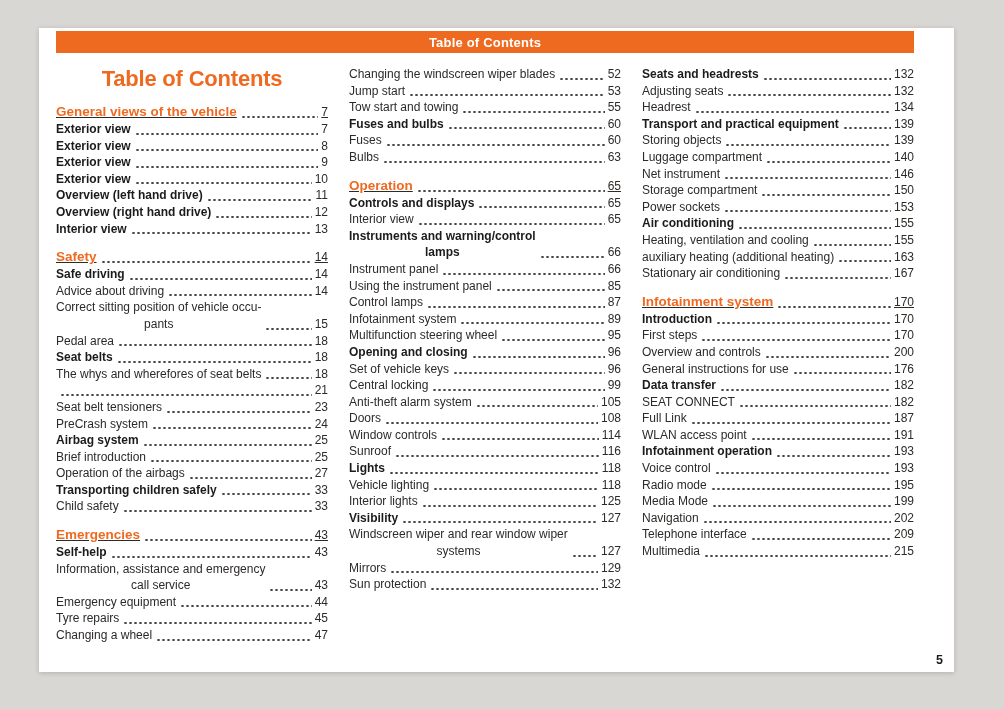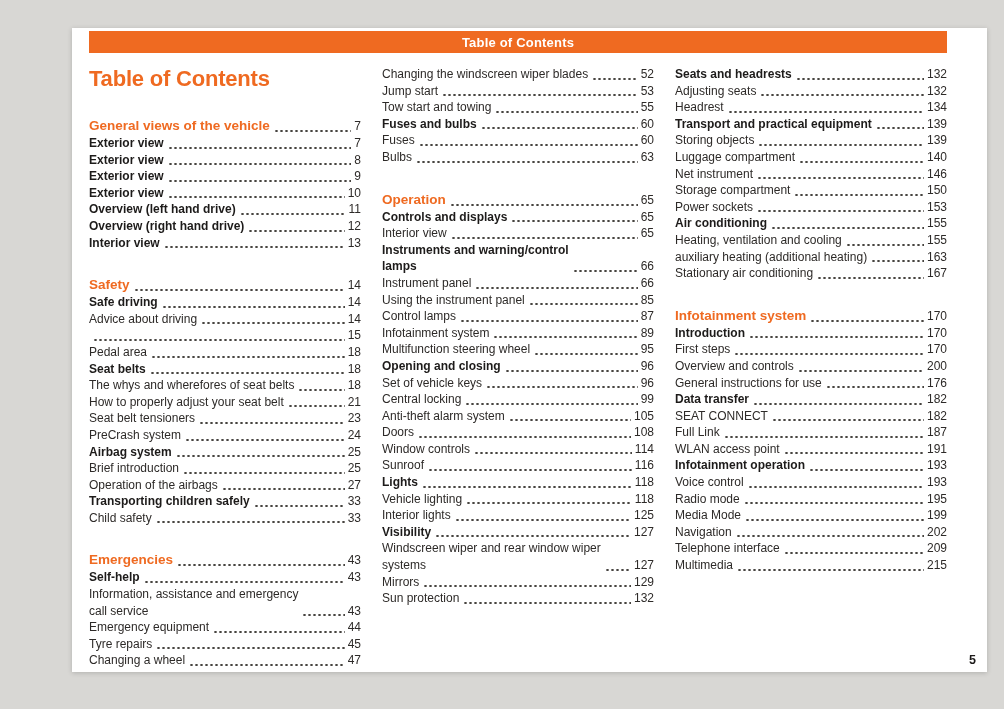--- a/index.html
+++ b/index.html
@@ -5,24 +5,25 @@
   * { box-sizing: border-box; margin: 0; padding: 0; }
   html, body { width: 1004px; height: 709px; }
   body {
     background: #d8d7d4;
     font-family: "Liberation Sans", sans-serif;
     position: relative;
     --accent: #ef6a21;
   }
   .page {
     position: absolute;
-    left: 72px; top: 28px;
+    left: 39px; top: 28px;
     width: 915px; height: 644px;
     background: #ffffff;
     box-shadow: 0 1px 5px rgba(0,0,0,0.18);
+    text-align: center;
   }
   .header-bar {
     margin: 3px 40px 0 17px;
     height: 22px;
     background: var(--accent);
     color: #ffffff;
     display: flex; align-items: center; justify-content: center;
     font-weight: 700; font-size: 13px; letter-spacing: 0.2px;
   }
   .columns {
@@ -40,21 +41,21 @@
     margin-bottom: 6px;
   }
   .entry {
     display: flex;
     align-items: flex-end;
     font-size: 12px;
     line-height: 16.6px;
     color: #2d2a28;
   }
   .entry.bold .label { font-weight: 700; color: #1d1b1a; }
-  .entry.section { margin-top: 25px; font-size: 13.5px; line-height: 18px; }
+  .entry.section { margin-top: 11px; font-size: 13.5px; line-height: 18px; text-decoration: underline; }
   .entry.section .label { color: var(--accent); font-weight: 700; }
   .label { white-space: pre-line; flex: 0 0 auto; max-width: 100%; }
   .leader {
     flex: 1 1 8px;
     min-width: 8px;
     height: 4px;
     align-self: flex-end;
     margin: 0 3px 2px 4px;
     background-image: radial-gradient(circle, #474440 1.05px, rgba(0,0,0,0) 1.25px);
     background-size: 5px 4px;
@@ -129,40 +130,41 @@
             <span class="label">Safe driving</span>
             <span class="leader"></span>
             <span class="pagenum">14</span>
           </div>
           <div class="entry normal">
             <span class="label">Advice about driving</span>
             <span class="leader"></span>
             <span class="pagenum">14</span>
           </div>
           <div class="entry normal">
+            <span class="label">Correct sitting position of vehicle occu-
+pants</span>
             <span class="leader"></span>
             <span class="pagenum">15</span>
           </div>
           <div class="entry normal">
             <span class="label">Pedal area</span>
             <span class="leader"></span>
             <span class="pagenum">18</span>
           </div>
           <div class="entry bold">
             <span class="label">Seat belts</span>
             <span class="leader"></span>
             <span class="pagenum">18</span>
           </div>
           <div class="entry normal">
             <span class="label">The whys and wherefores of seat belts</span>
             <span class="leader"></span>
             <span class="pagenum">18</span>
           </div>
           <div class="entry normal">
-            <span class="label">How to properly adjust your seat belt</span>
             <span class="leader"></span>
             <span class="pagenum">21</span>
           </div>
           <div class="entry normal">
             <span class="label">Seat belt tensioners</span>
             <span class="leader"></span>
             <span class="pagenum">23</span>
           </div>
           <div class="entry normal">
             <span class="label">PreCrash system</span>

